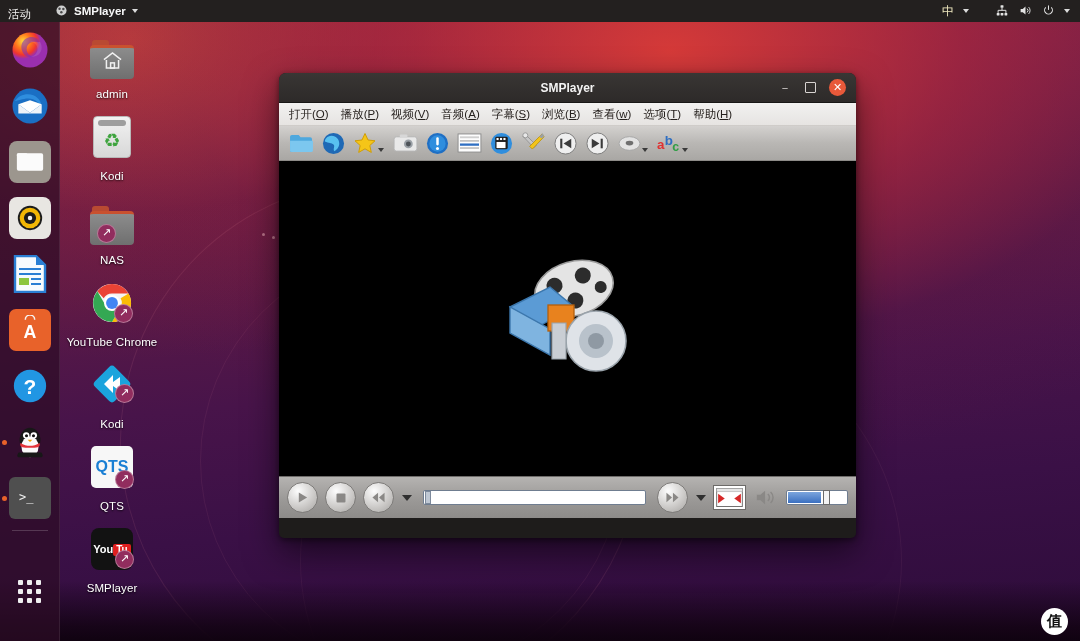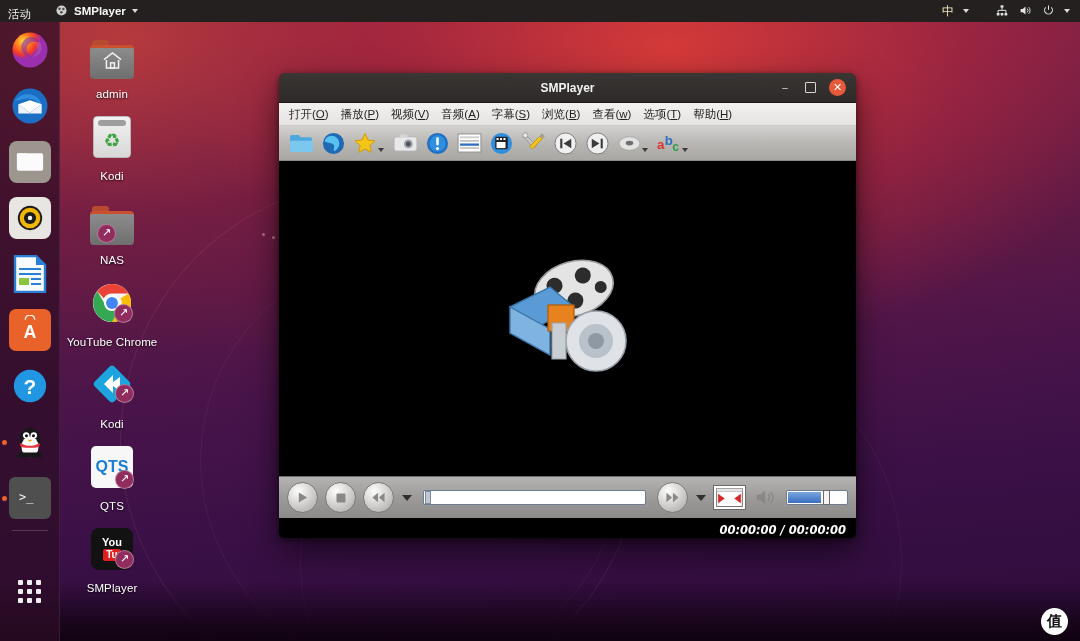--- a/index.html
+++ b/index.html
@@ -378,21 +378,21 @@
     <div style="position:relative;width:42px;height:42px;background:#f7f7f7;border-radius:5px;display:flex;align-items:center;justify-content:center;">
       <span style="color:#1a7fd4;font-size:16px;font-weight:bold;font-family:'Liberation Sans',sans-serif;">QTS</span>
       <div class="lnkarrow" style="right:-1px;bottom:-1px">↗</div>
     </div>
   </div>
   <div class="lbl">QTS</div>
 </div>
 
 <div class="deskicon" style="left:64px;top:522px">
   <div class="ibox">
-    <div style="position:relative;width:42px;height:42px;background:#121212;border-radius:8px;display:flex;flex-direction:column;align-items:center;justify-content:center;">
+    <div style="position:relative;width:42px;height:42px;background:#121212;border-radius:8px;display:flex;flex-direction:row;align-items:center;justify-content:center;">
       <span style="color:#fff;font-size:11px;font-weight:bold;line-height:11px;font-family:'Liberation Sans',sans-serif;">You</span>
       <span style="background:#e02020;color:#fff;font-size:10px;font-weight:bold;line-height:12px;padding:0 3px;border-radius:2px;margin-top:1px;font-family:'Liberation Sans',sans-serif;">Tu</span>
       <div class="lnkarrow" style="right:-1px;bottom:1px">↗</div>
     </div>
   </div>
   <div class="lbl">SMPlayer</div>
 </div>
 
 <div id="smplayer">
 
@@ -579,20 +579,17 @@
         <path d="M17 4a8 8 0 010 12" stroke="#8a8886" stroke-width="1.6" fill="none"></path>
       </svg>
     </div>
 
     <div id="vol">
       <div class="fill"></div>
       <div class="knob"></div>
     </div>
   </div>
 
-  <div id="statusbar">
-    <span class="tm">00:00:00 / 00:00:00</span>
-  </div>
 </div>
 
 <div id="watermark">
   <div class="badge">值</div>
 </div>
 
 </body></html>

